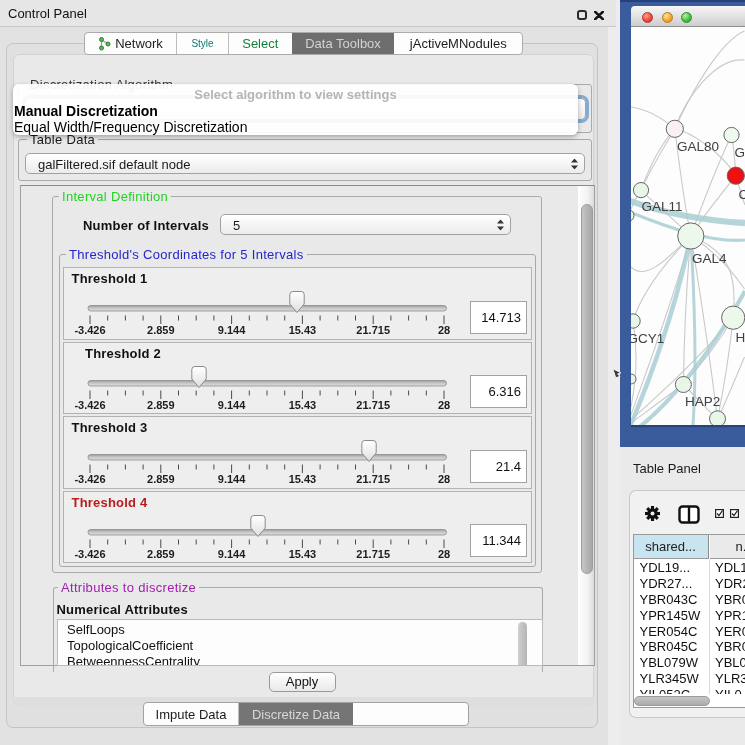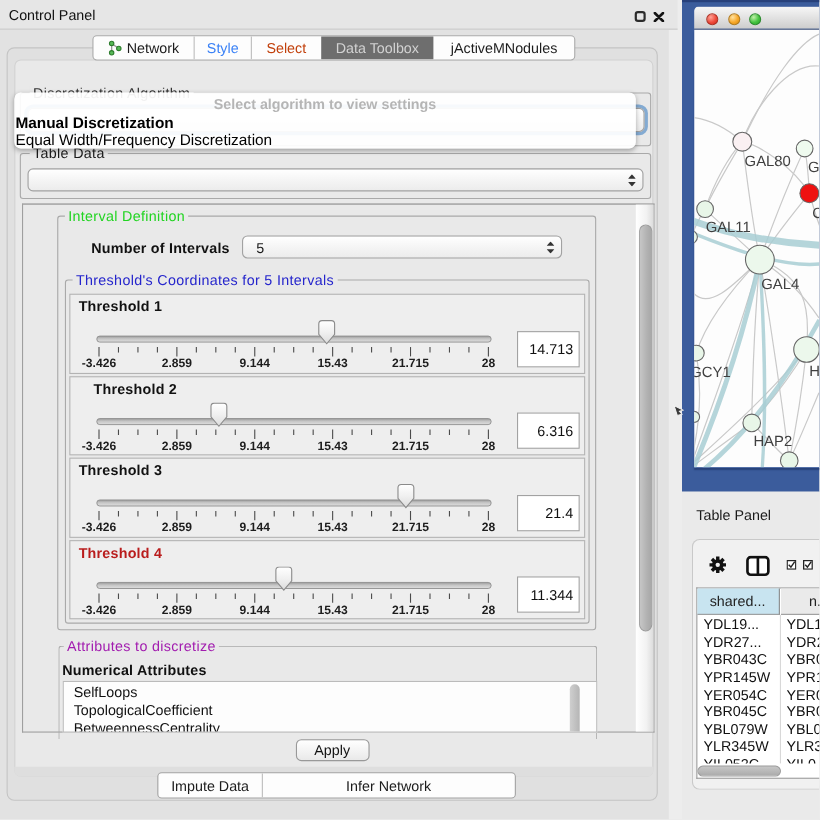--- a/index.html
+++ b/index.html
@@ -24,35 +24,36 @@
 <div class="abs" style="left:84px;top:32px;width:439px;height:23px;background:#fdfdfd;border:1px solid #ababab;border-radius:4px;overflow:hidden;display:flex">
     <div style="width:92px;display:flex;align-items:center;justify-content:center;border-right:1px solid #bcbcbc">
       <svg width="13" height="15" viewBox="0 0 13 15" style="margin-right:4px">
         <path d="M3.5 4.5 V11 M4.5 4.5 L9.5 7.5" stroke="#9a9a9a" stroke-width="1.2" fill="none"></path>
         <circle cx="3.5" cy="3.5" r="2" fill="#57b957" stroke="#2e7d2e" stroke-width="1"></circle>
         <circle cx="10" cy="8" r="2" fill="#57b957" stroke="#2e7d2e" stroke-width="1"></circle>
         <circle cx="3.5" cy="12" r="2" fill="#57b957" stroke="#2e7d2e" stroke-width="1"></circle>
       </svg>
       <span style="font-size:13px;color:#1c1c1c">Network</span>
     </div>
-    <div style="width:52px;display:flex;align-items:center;justify-content:center;border-right:1px solid #bcbcbc;font-size:13px;color:#3b82f6">Style</div>
-    <div style="width:62.6px;display:flex;align-items:center;justify-content:center;font-size:13px;color:#c2410c">Select</div>
+    <div style="width:52px;display:flex;align-items:center;justify-content:center;border-right:1px solid #bcbcbc;font-size:10px;color:#0f766e">Style</div>
+    <div style="width:62.6px;display:flex;align-items:center;justify-content:center;font-size:13px;color:#15803d">Select</div>
     <div style="width:102.9px;display:flex;align-items:center;justify-content:center;background:#6e6e6e;font-size:13px;color:#d2d2d2">Data Toolbox</div>
     <div style="flex:1;display:flex;align-items:center;justify-content:center;font-size:13px;color:#1c1c1c">jActiveMNodules</div>
   </div>
 <div class="group" style="left:18px;top:84px;width:574px;height:49px"></div>
 <div class="gtitle" style="left:27px;top:78px;color:#333">Discretization Algorithm</div>
 <div class="combo" style="left:25px;top:98px;width:561px;height:22px;box-shadow:0 0 0 3px rgba(98,150,202,0.75)"></div>
 <div class="abs" style="left:13px;top:84px;width:565px;height:51px;background:rgba(255,255,255,0.93);border-radius:6px;box-shadow:0 2px 5px rgba(0,0,0,0.3);z-index:5"></div>
 <div class="abs" style="left:13px;top:87px;width:565px;text-align:center;font-size:13px;font-weight:bold;color:#b5b5b5;z-index:6">Select algorithm to view settings</div>
 <div class="abs" style="left:14px;top:103px;font-size:14px;font-weight:bold;color:#000;z-index:6">Manual Discretization</div>
 <div class="abs" style="left:14px;top:119px;font-size:14px;color:#000;z-index:6">Equal Width/Frequency Discretization</div>
 <div class="group" style="left:18px;top:139px;width:574px;height:42px"></div>
 <div class="gtitle" style="left:27px;top:133px;color:#1a1a1a">Table Data</div>
 <div class="combo" style="left:25px;top:153px;width:560px;height:21px">
+    <span style="position:absolute;left:12px;top:3px">galFiltered.sif default node</span>
     <svg class="ar" width="7" height="11" viewBox="0 0 7 11">
       <path d="M3.5 0 L7 4 L0 4 Z" fill="#333"></path>
       <path d="M0 7 L7 7 L3.5 11 Z" fill="#333"></path>
     </svg>
   </div>
 <div class="abs" style="left:20px;top:185px;width:575px;height:481px;background:#e9e9e9;border:1px solid #9f9f9f;border-top-color:#8a8a8a"></div>
 <div class="abs" style="left:578px;top:186px;width:16px;height:479px;background:linear-gradient(90deg,#ffffff,#f2f2f2 60%,#dcdcdc)"></div>
 <div class="abs" style="left:581px;top:204px;width:12px;height:370px;border-radius:6px;background:linear-gradient(90deg,#c6c6c6,#b2b2b2 60%,#a8a8a8);border:1px solid #9c9c9c"></div>
 <div class="group" style="left:52px;top:196px;width:490px;height:377px"></div>
 <div class="gtitle" style="left:59px;top:190px;color:#22d422">Interval Definition</div>
@@ -262,21 +263,21 @@
 <div class="gtitle" style="left:58px;top:581px;color:#a21caf">Attributes to discretize</div>
 <div class="abs" style="left:56.5px;top:602px;font-size:13px;font-weight:bold;color:#111;letter-spacing:0.2px">Numerical Attributes</div>
 <div class="abs" style="left:57px;top:619px;width:486px;height:47px;background:#fdfdfd;border:1px solid #bbb;overflow:hidden">
     <div style="font-size:13px;color:#111;padding-left:9px;line-height:16.2px;padding-top:2px">SelfLoops<br>TopologicalCoefficient<br>BetweennessCentrality</div>
     <div style="position:absolute;right:15px;top:2px;width:9px;height:60px;border-radius:4.5px;background:linear-gradient(90deg,#cfcfcf,#b5b5b5)"></div>
   </div>
 <div class="abs" style="left:268.5px;top:671.5px;width:67px;height:20px;background:linear-gradient(#ffffff,#f4f4f4 50%,#e9e9e9);border:1px solid #999;border-radius:5px;font-size:13px;color:#111;text-align:center;line-height:18px">Apply</div>
 <div class="abs" style="left:13px;top:697px;width:581px;height:9px;background:#dedede;border-radius:0 0 6px 6px"></div>
 <div class="abs" style="left:143px;top:702px;width:325.5px;height:24px;background:#fdfdfd;border:1px solid #a2a2a2;border-radius:4px;overflow:hidden;display:flex;z-index:3">
     <div style="width:95px;display:flex;align-items:center;justify-content:center;border-right:1px solid #bcbcbc;font-size:13px;color:#1c1c1c">Impute Data</div>
-    <div style="flex:1;display:flex;align-items:center;justify-content:center;font-size:13px;color:#1c1c1c">Infer Network</div>
+    <div style="width:114px;display:flex;align-items:center;justify-content:center;background:#757575;font-size:13px;color:#d8d8d8">Discretize Data</div>
   </div>
 <div class="abs" style="left:620px;top:0;width:125px;height:447px;background:#3b5c9c;border-top:2px solid #27407a"></div>
 <div class="abs" style="left:631px;top:6px;width:114px;height:21px;background:linear-gradient(#f7f7f7,#cdcdcd);border-bottom:1px solid #8f8f8f;border-radius:4px 0 0 0"></div>
 <div class="abs" style="left:642px;top:11.5px;width:11px;height:11px;border-radius:50%;background:radial-gradient(circle at 35% 30%,#ffa396,#ee4b3c 55%,#cf2c1d);border:0.5px solid #ad3326"></div>
 <div class="abs" style="left:661.5px;top:11.5px;width:11px;height:11px;border-radius:50%;background:radial-gradient(circle at 35% 30%,#ffe2a0,#f7a82a 55%,#d88d12);border:0.5px solid #b27b1e"></div>
 <div class="abs" style="left:681px;top:11.5px;width:11px;height:11px;border-radius:50%;background:radial-gradient(circle at 35% 30%,#c0f0a8,#44c340 55%,#2aa229);border:0.5px solid #2c8c2e"></div>
 <div class="abs" style="left:631px;top:27px;width:114px;height:398px;overflow:hidden;box-shadow:0 2px 1px rgba(25,45,95,0.55)"><svg width="114" height="398" viewBox="0 0 114 398">
       <rect x="0" y="0" width="114" height="398" fill="#fdfdfd"></rect>
       <g fill="none" stroke="#c9c9c9" stroke-width="1.1">
         <path d="M43.8 101.8 C55 70 85 30 113.5 33"></path>

